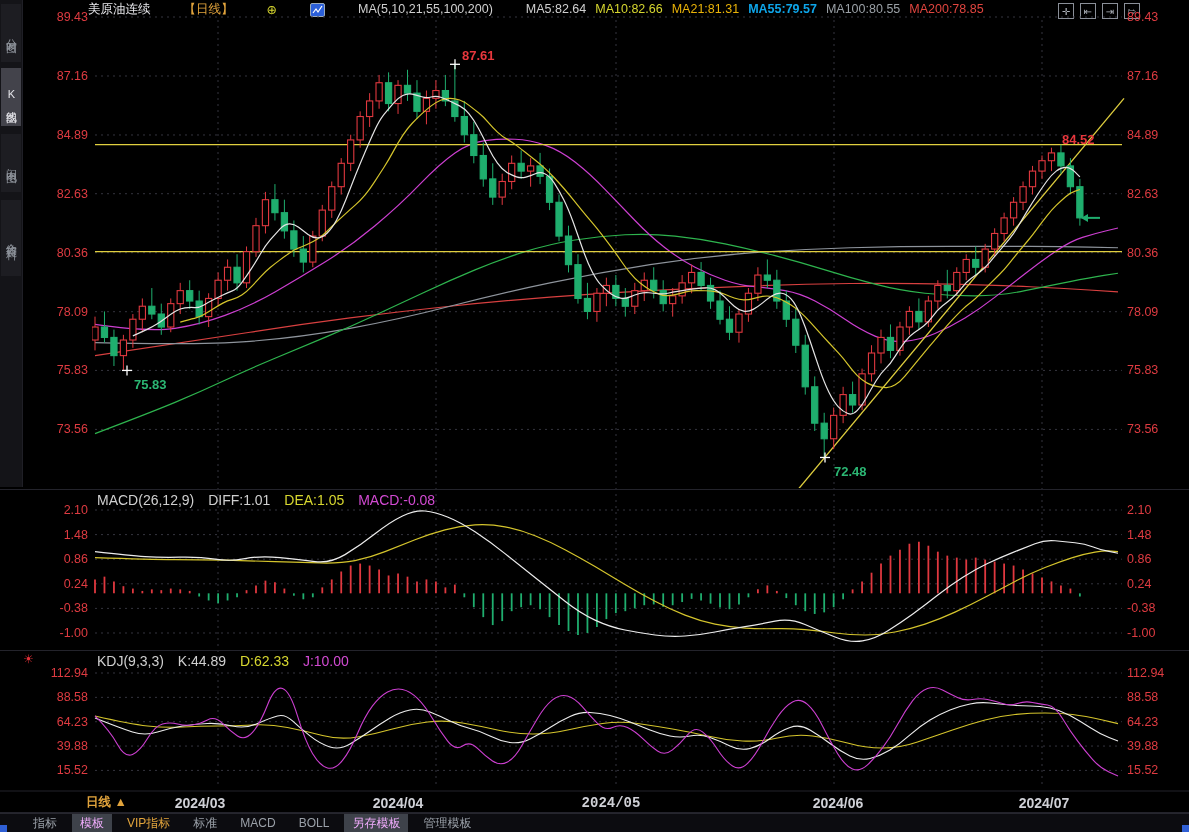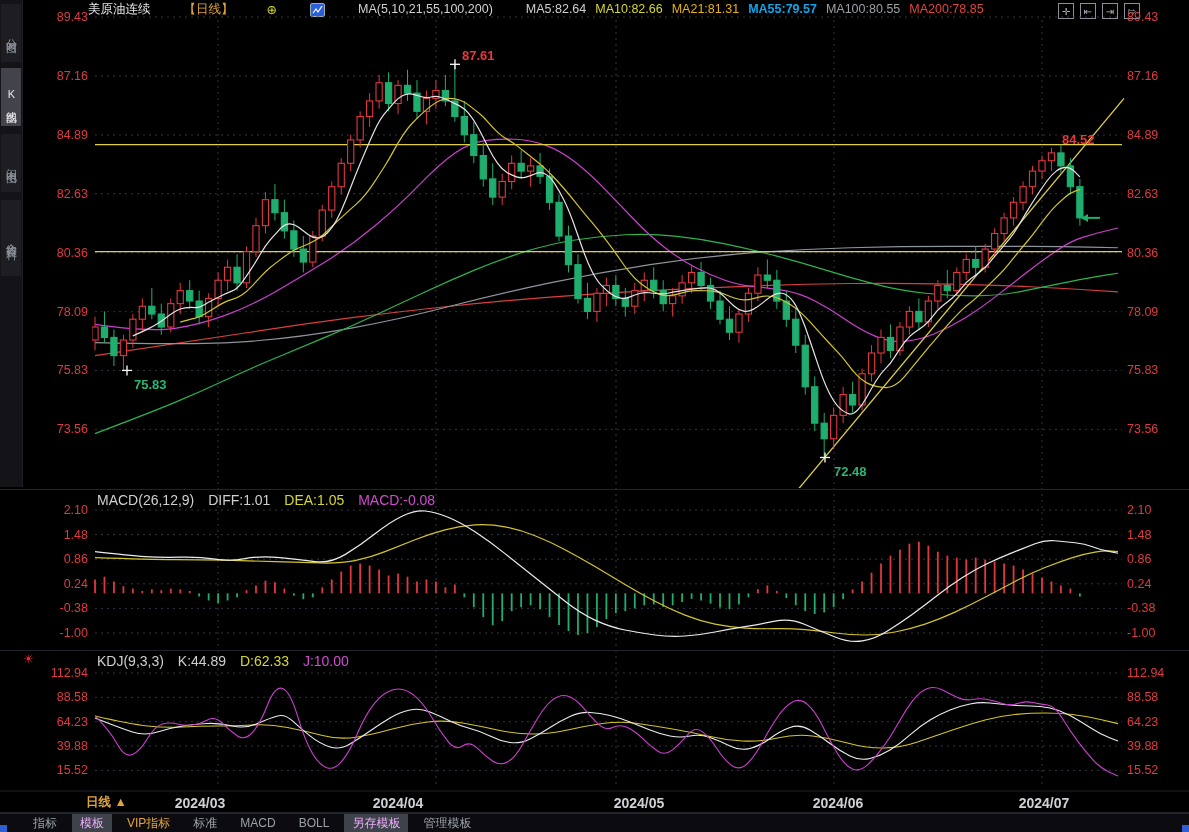--- a/index.html
+++ b/index.html
@@ -522,21 +522,21 @@
     <span class="t-dim">KDJ(9,3,3)</span>
     <span class="t-dim">K:44.89</span>
     <span class="t-yellow">D:62.33</span>
     <span class="t-mag">J:10.00</span>
   </div>
 
   <div id="period">日线 ▲</div>
   <div id="dates">
       <span class="datelab" style="left: 200px;">2024/03</span>
       <span class="datelab" style="left: 398px;">2024/04</span>
-      <span class="datelab" style="left: 639px;">2024/05</span>
+      <span class="datelab" style="left: 611px; font-family: Liberation Mono, monospace;">2024/05</span>
       <span class="datelab" style="left: 838px;">2024/06</span>
       <span class="datelab" style="left: 1044px;">2024/07</span>
     </div>
 
   <div id="tabbar">
       <div class="tab">指标</div>
       <div class="tab sel">模板</div>
       <div class="tab vip">VIP指标</div>
       <div class="tab">标准</div>
       <div class="tab">MACD</div>

